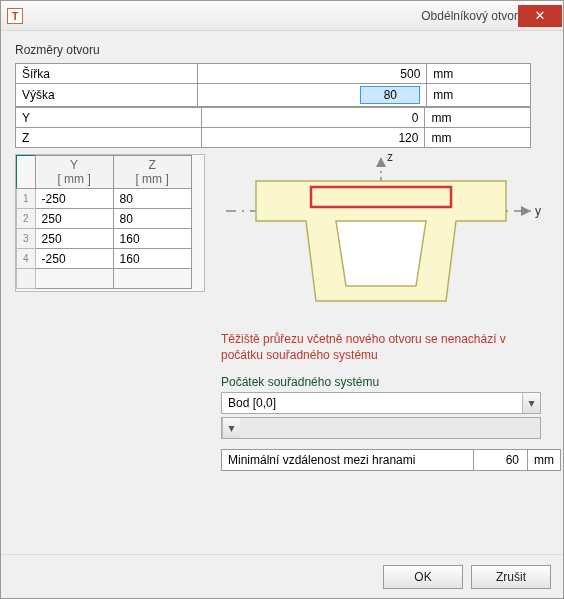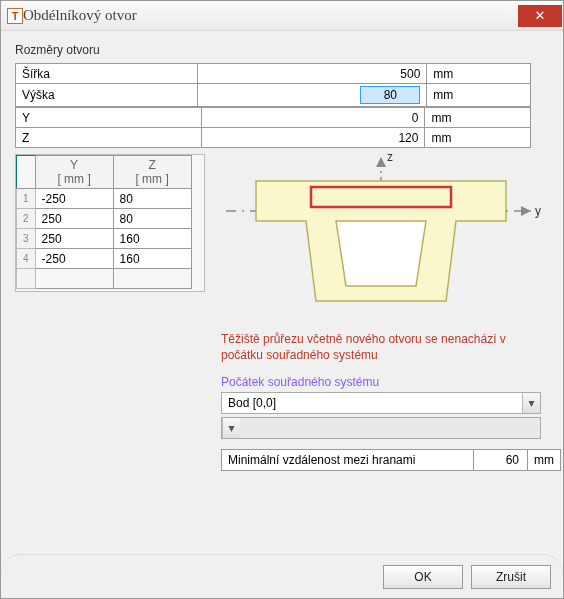--- a/index.html
+++ b/index.html
@@ -35,24 +35,23 @@
     width: 16px; height: 16px;
     background: #fff;
     border: 1px solid #c07030;
     display: flex; align-items: center; justify-content: center;
     font-weight: bold;
     font-size: 11px;
     color: #c05020;
   }
   .titlebar .title {
     flex: 1;
-    text-align: left;
+    text-align: right;
     color: #444;
-    font-size: 15px;
-    font-family: Liberation Serif, serif;
+    font-size: 12px;
   }
   .titlebar .close {
     width: 44px;
     height: 22px;
     background: #c0392b;
     color: #fff;
     display: flex; align-items: center; justify-content: center;
     font-size: 13px;
     margin-right: 1px;
   }
@@ -127,21 +126,21 @@
   .diagram-box {
     width: 320px;
     height: 180px;
     position: relative;
   }
   .warning {
     color: #c0392b;
     font-size: 12px;
     line-height: 1.35;
   }
-  .origin-label { margin-top: 12px; color:#8b5cf6; }
+  .origin-label { margin-top: 12px; color:#14532d; }
   .combo {
     width: 320px;
     height: 22px;
     border: 1px solid #aaa;
     background: #fff;
     display: flex; align-items: center;
     margin-top: 3px;
   }
   .combo.disabled { background:#e9e9e9; color:#888; }
   .combo .ctext { flex:1; padding: 0 6px; }
@@ -168,21 +167,20 @@
   table.min-dist td.unit { width: 32px; }
   .footer {
     height: 44px;
     display:flex;
     justify-content: flex-end;
     align-items: center;
     gap: 8px;
     padding-right: 12px;
     border-top: 1px solid #ddd;
     background:#f0f0f0;
-    border-radius:20px;
   }
   .btn {
     min-width: 80px;
     height: 24px;
     border: 1px solid #999;
     background: linear-gradient(#fefefe,#e4e4e4);
     display:flex; align-items:center; justify-content:center;
     font-size: 12px;
     color:#222;
   }

